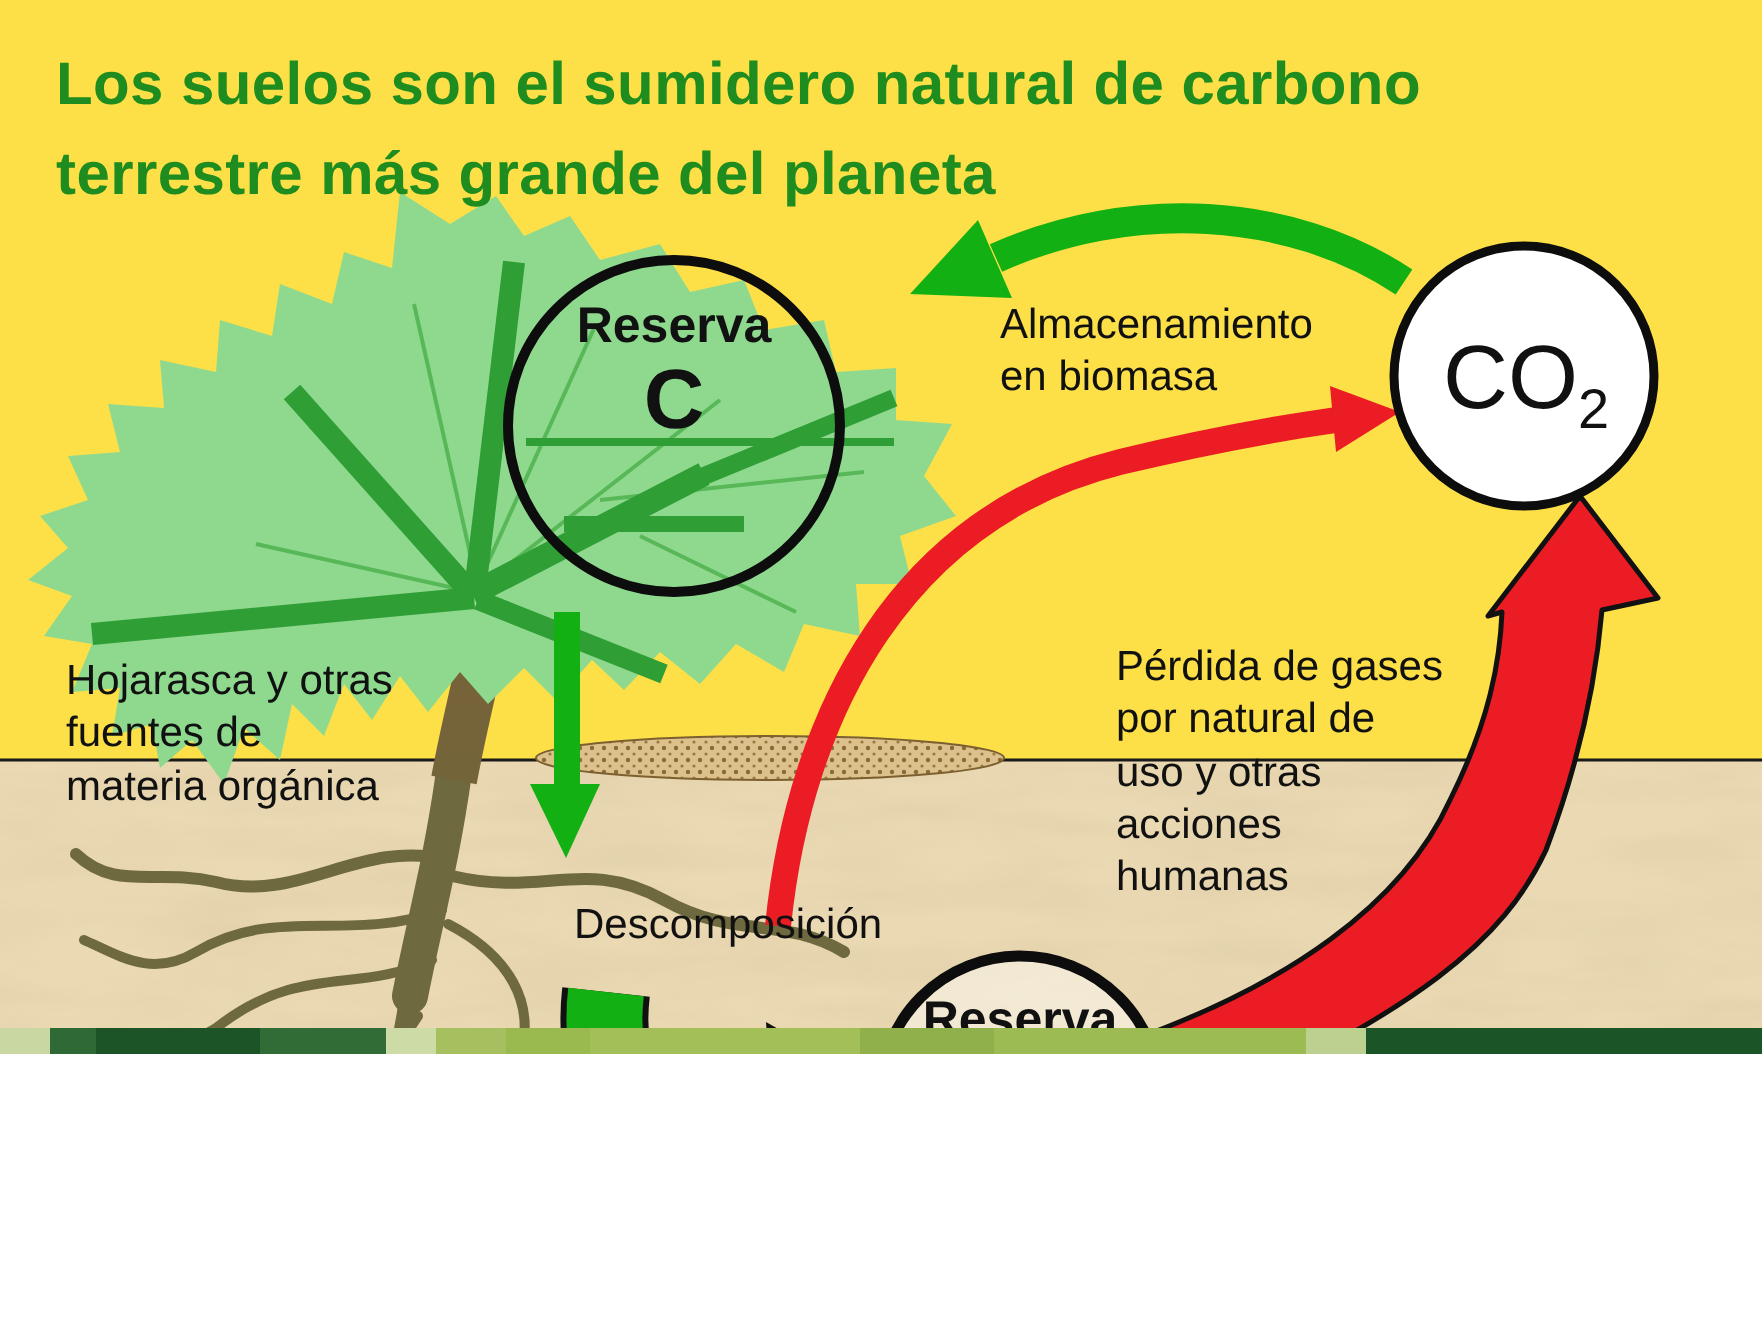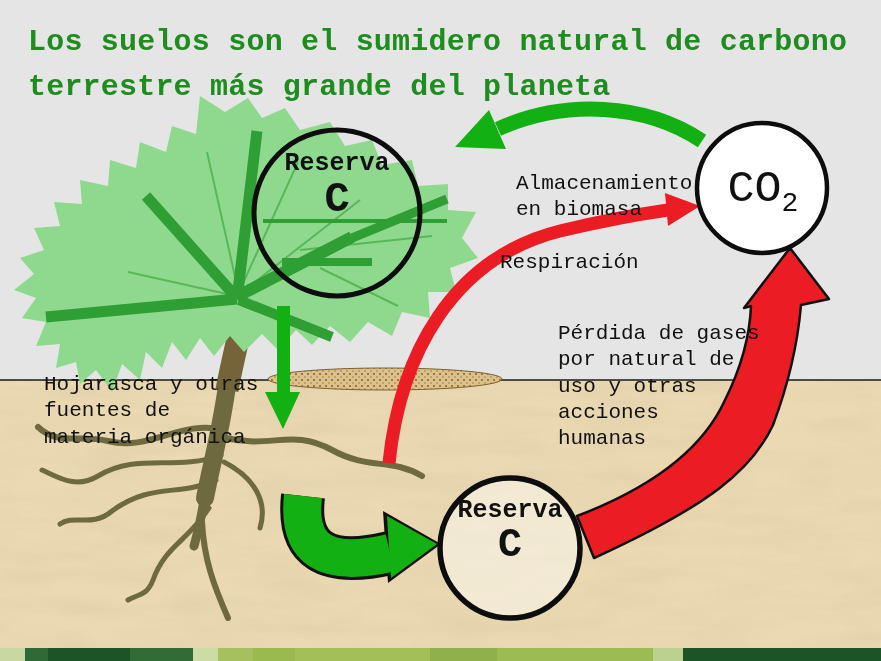--- a/index.html
+++ b/index.html
@@ -9,22 +9,22 @@
     --arrow_red:#ec1c24;
     --foliage:#8fd98f;
     --branch:#2f9e35;
     --vein:#58b858;
     --trunk:#6e693e;
     --soil_base:#ead9b2;
     --circle_stroke:#0d0d0d;
     --text_black:#111111;
   }
   .stage{
-    position:relative;width:881px;height:661px;overflow:hidden;background:#e5e5e5;
-    font-family:Liberation Mono, monospace;color:var(--text_black);
+    position:relative;width:881px;height:527px;overflow:hidden;background:#fde047;
+    font-family:Liberation Sans, sans-serif;color:var(--text_black);
   }
   .stage svg{position:absolute;left:0;top:0;}
   .lbl{position:absolute;white-space:pre-line;line-height:1.25;font-size:21px;color:var(--text_black);}
   .title{
     position:absolute;left:28px;top:20px;font-size:30px;font-weight:bold;
     color:var(--title_green);white-space:pre-line;line-height:1.5;letter-spacing:0.2px;
   }
   .node-text{position:absolute;text-align:center;transform:translateX(-50%);color:var(--text_black);}
   .node-text .l1{font-size:25px;font-weight:bold;line-height:1.1;}
   .node-text .l2{font-size:42px;font-weight:bold;line-height:1.05;}
@@ -140,31 +140,31 @@
     </g>
 
     <circle cx="510" cy="548" r="70" fill="rgba(255,255,255,0.45)" stroke="var(--circle_stroke)" stroke-width="5.5"></circle>
 
     <circle cx="762" cy="188" r="65" fill="#ffffff" stroke="var(--circle_stroke)" stroke-width="4.5"></circle>
   </svg>
 
   <div class="title">Los suelos son el sumidero natural de carbono
 terrestre más grande del planeta</div>
 
-  <div class="lbl" style="left:516px;top:150px;margin-top:21px;">Almacenamiento
+  <div class="lbl" style="left:500px;top:150px;">Almacenamiento
 en biomasa</div>
-  <div class="lbl" style="left:500px;top:250px;">Respiración</div>
-  <div class="lbl" style="left:44px;top:328px;margin-top:44px;">Hojarasca y otras
+  <div class="lbl" style="left:33px;top:328px;">Hojarasca y otras
 fuentes de
 materia orgánica</div>
   <div class="lbl" style="left:558px;top:321px;">Pérdida de gases
 por natural de
 uso y otras
 acciones
 humanas</div>
+  <div class="lbl" style="left:287px;top:450px;">Descomposición</div>
 
   <div class="node-text" style="left:337px;top:150px;">
     <div class="l1">Reserva</div>
     <div class="l2">C</div>
   </div>
 
   <div class="node-text" style="left:510px;top:497px;">
     <div class="l1">Reserva</div>
     <div class="l2" style="font-size:40px;">C</div>
   </div>

